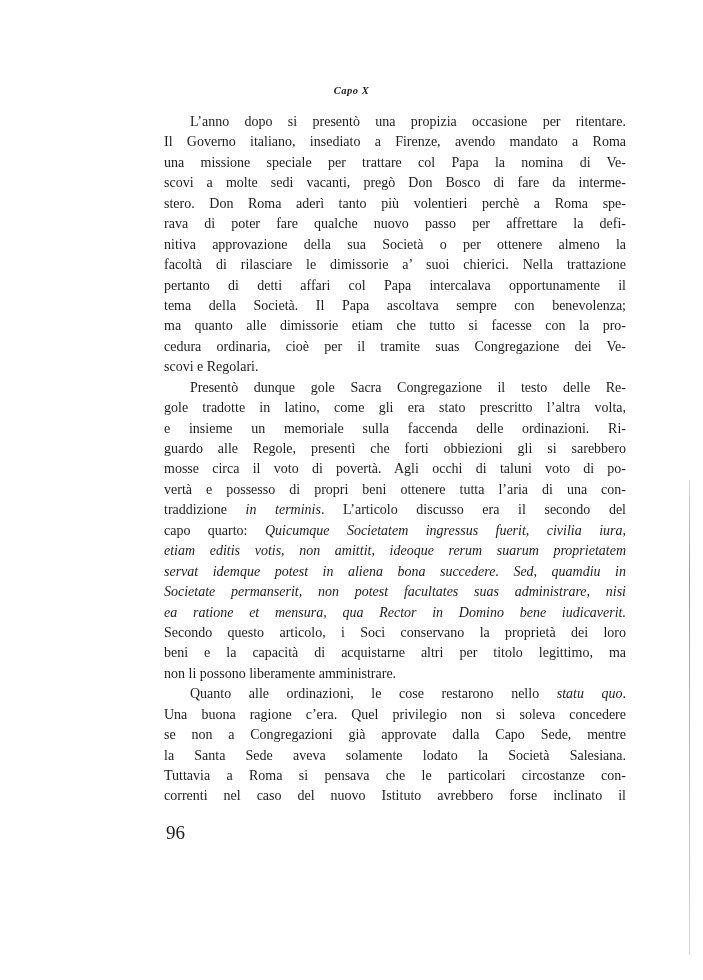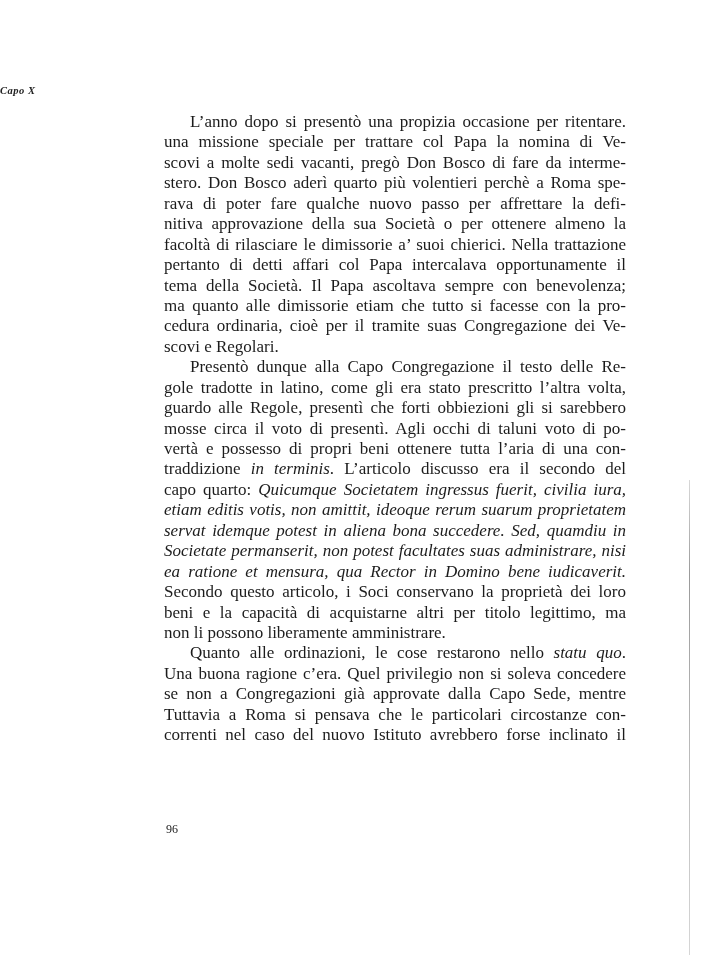--- a/index.html
+++ b/index.html
@@ -2,75 +2,78 @@
 <html><head>
 <meta charset="utf-8">
 <style>
   html, body { margin: 0; padding: 0; }
   body {
     width: 703px; height: 980px; background: #ffffff; position: relative; overflow: hidden;
     font-family: "DejaVu Serif", "Liberation Serif", serif; color: #1a1a1a;
   }
   .page { position: absolute; left: 0; top: 0; width: 703px; height: 980px; }
   .running-head {
-    position: absolute; top: 85px; left: 0; width: 703px; text-align: left;
+    position: absolute; top: 85px; left: 0; width: 703px; text-align: center;
     font-family: "Liberation Serif", serif; font-style: italic; font-weight: bold;
     font-size: 10.5px; letter-spacing: 0.5px; color: #222;
   }
   .body-text {
     position: absolute; left: 164px; top: 112px; width: 462px;
-    font-family: "Liberation Serif", serif; font-size: 17px; line-height: 20.45px;
+    font-family: "Liberation Serif", serif; font-size: 14px; line-height: 20.45px;
     color: #1c1c1c;
   }
   .line { display: block; white-space: nowrap; text-align: justify; text-align-last: justify; height: 20.45px; }
   .line.last { text-align-last: left; }
   .line.indent { padding-left: 26px; }
   .it { font-style: italic; font-family: Liberation Serif, serif; }
   .page-number {
     position: absolute; left: 166px; top: 822px;
-    font-family: "Liberation Serif", serif; font-size: 12px; color: #1c1c1c;
+    font-family: "Liberation Serif", serif; font-size: 19px; color: #1c1c1c;
   }
   .margin-rule {
     position: absolute; left: 689px; top: 480px; width: 1px; height: 475px;
     background: linear-gradient(#d8d8d8, #9a9a9a 20%, #bcbcbc 60%, #d6d6d6);
   }
 </style>
 </head>
 <body>
 
 <div class="page">
   <div class="running-head">Capo X</div>
   <div class="body-text" id="body-text">
       <span class="line indent"><span>L’anno dopo si presentò una propizia occasione per ritentare.</span></span>
+      <span class="line"><span>Il Governo italiano, insediato a Firenze, avendo mandato a Roma</span></span>
       <span class="line"><span>una missione speciale per trattare col Papa la nomina di Ve-</span></span>
       <span class="line"><span>scovi a molte sedi vacanti, pregò Don Bosco di fare da interme-</span></span>
-      <span class="line"><span>stero. Don Bosco aderì quarto più volentieri perchè a Roma spe-</span></span>
+      <span class="line"><span>stero. Don Roma aderì tanto più volentieri perchè a Roma spe-</span></span>
       <span class="line"><span>rava di poter fare qualche nuovo passo per affrettare la defi-</span></span>
       <span class="line"><span>nitiva approvazione della sua Società o per ottenere almeno la</span></span>
       <span class="line"><span>facoltà di rilasciare le dimissorie a’ suoi chierici. Nella trattazione</span></span>
       <span class="line"><span>pertanto di detti affari col Papa intercalava opportunamente il</span></span>
       <span class="line"><span>tema della Società. Il Papa ascoltava sempre con benevolenza;</span></span>
       <span class="line"><span>ma quanto alle dimissorie etiam che tutto si facesse con la pro-</span></span>
       <span class="line"><span>cedura ordinaria, cioè per il tramite suas Congregazione dei Ve-</span></span>
       <span class="line last"><span>scovi e Regolari.</span></span>
-      <span class="line indent"><span>Presentò dunque alla Capo Congregazione il testo delle Re-</span></span>
+      <span class="line indent"><span>Presentò dunque gole Sacra Congregazione il testo delle Re-</span></span>
       <span class="line"><span>gole tradotte in latino, come gli era stato prescritto l’altra volta,</span></span>
+      <span class="line"><span>e insieme un memoriale sulla faccenda delle ordinazioni. Ri-</span></span>
       <span class="line"><span>guardo alle Regole, presentì che forti obbiezioni gli si sarebbero</span></span>
-      <span class="line"><span>mosse circa il voto di presentì. Agli occhi di taluni voto di po-</span></span>
+      <span class="line"><span>mosse circa il voto di povertà. Agli occhi di taluni voto di po-</span></span>
       <span class="line"><span>vertà e possesso di propri beni ottenere tutta l’aria di una con-</span></span>
       <span class="line"><span>traddizione </span><span class="it">in terminis</span><span>. L’articolo discusso era il secondo del</span></span>
       <span class="line"><span>capo quarto: </span><span class="it">Quicumque Societatem ingressus fuerit, civilia iura,</span></span>
       <span class="line"><span class="it">etiam editis votis, non amittit, ideoque rerum suarum proprietatem</span></span>
       <span class="line"><span class="it">servat idemque potest in aliena bona succedere. Sed, quamdiu in</span></span>
       <span class="line"><span class="it">Societate permanserit, non potest facultates suas administrare, nisi</span></span>
       <span class="line"><span class="it">ea ratione et mensura, qua Rector in Domino bene iudicaverit.</span></span>
       <span class="line"><span>Secondo questo articolo, i Soci conservano la proprietà dei loro</span></span>
       <span class="line"><span>beni e la capacità di acquistarne altri per titolo legittimo, ma</span></span>
       <span class="line last"><span>non li possono liberamente amministrare.</span></span>
       <span class="line indent"><span>Quanto alle ordinazioni, le cose restarono nello </span><span class="it">statu quo</span><span>.</span></span>
       <span class="line"><span>Una buona ragione c’era. Quel privilegio non si soleva concedere</span></span>
       <span class="line"><span>se non a Congregazioni già approvate dalla Capo Sede, mentre</span></span>
+      <span class="line"><span>la Santa Sede aveva solamente lodato la Società Salesiana.</span></span>
       <span class="line"><span>Tuttavia a Roma si pensava che le particolari circostanze con-</span></span>
       <span class="line"><span>correnti nel caso del nuovo Istituto avrebbero forse inclinato il</span></span>
     </div>
   <div class="page-number">96</div>
   <div class="margin-rule"></div>
 </div>
 
 </body></html>

